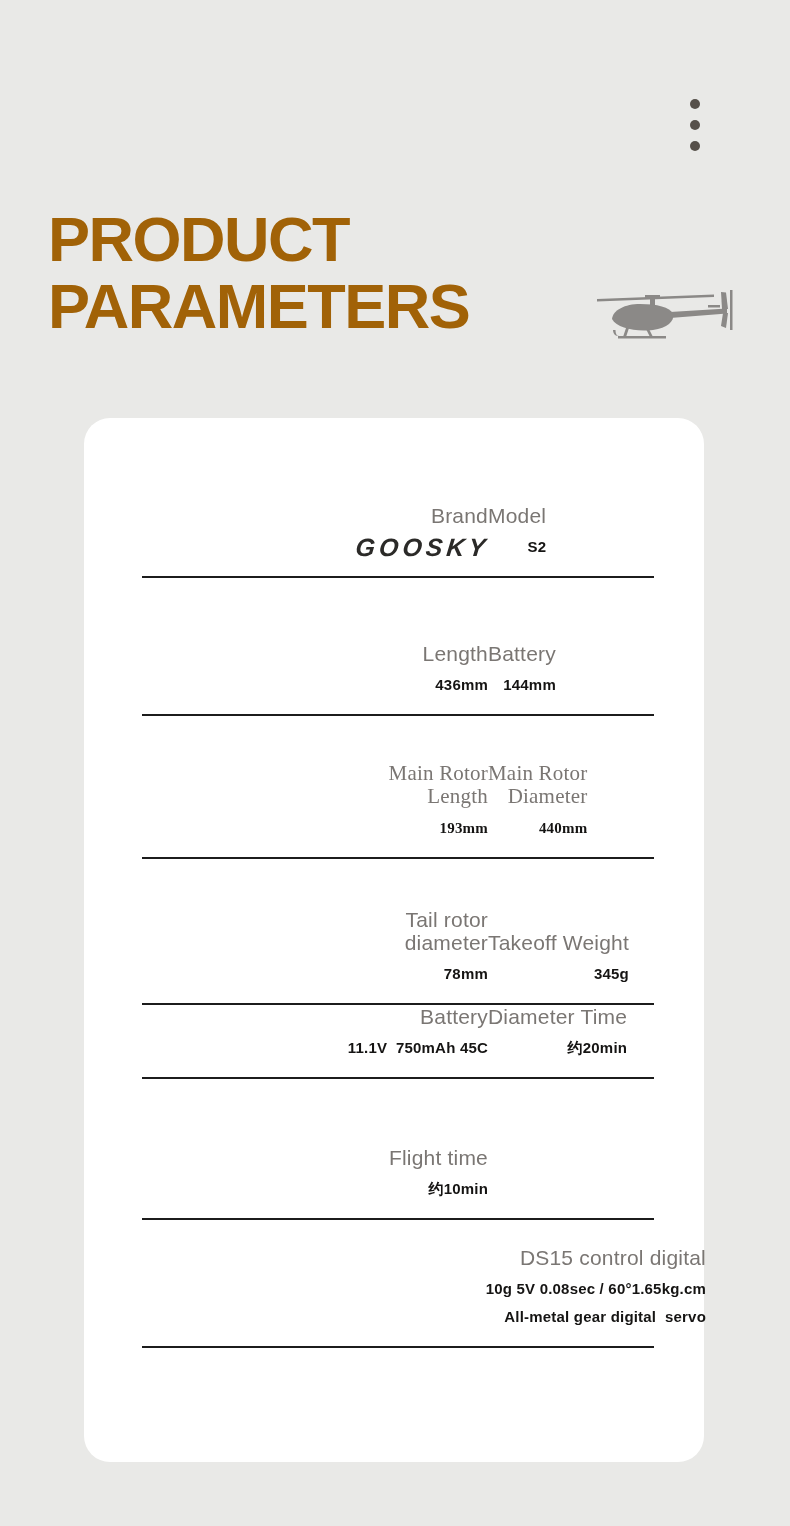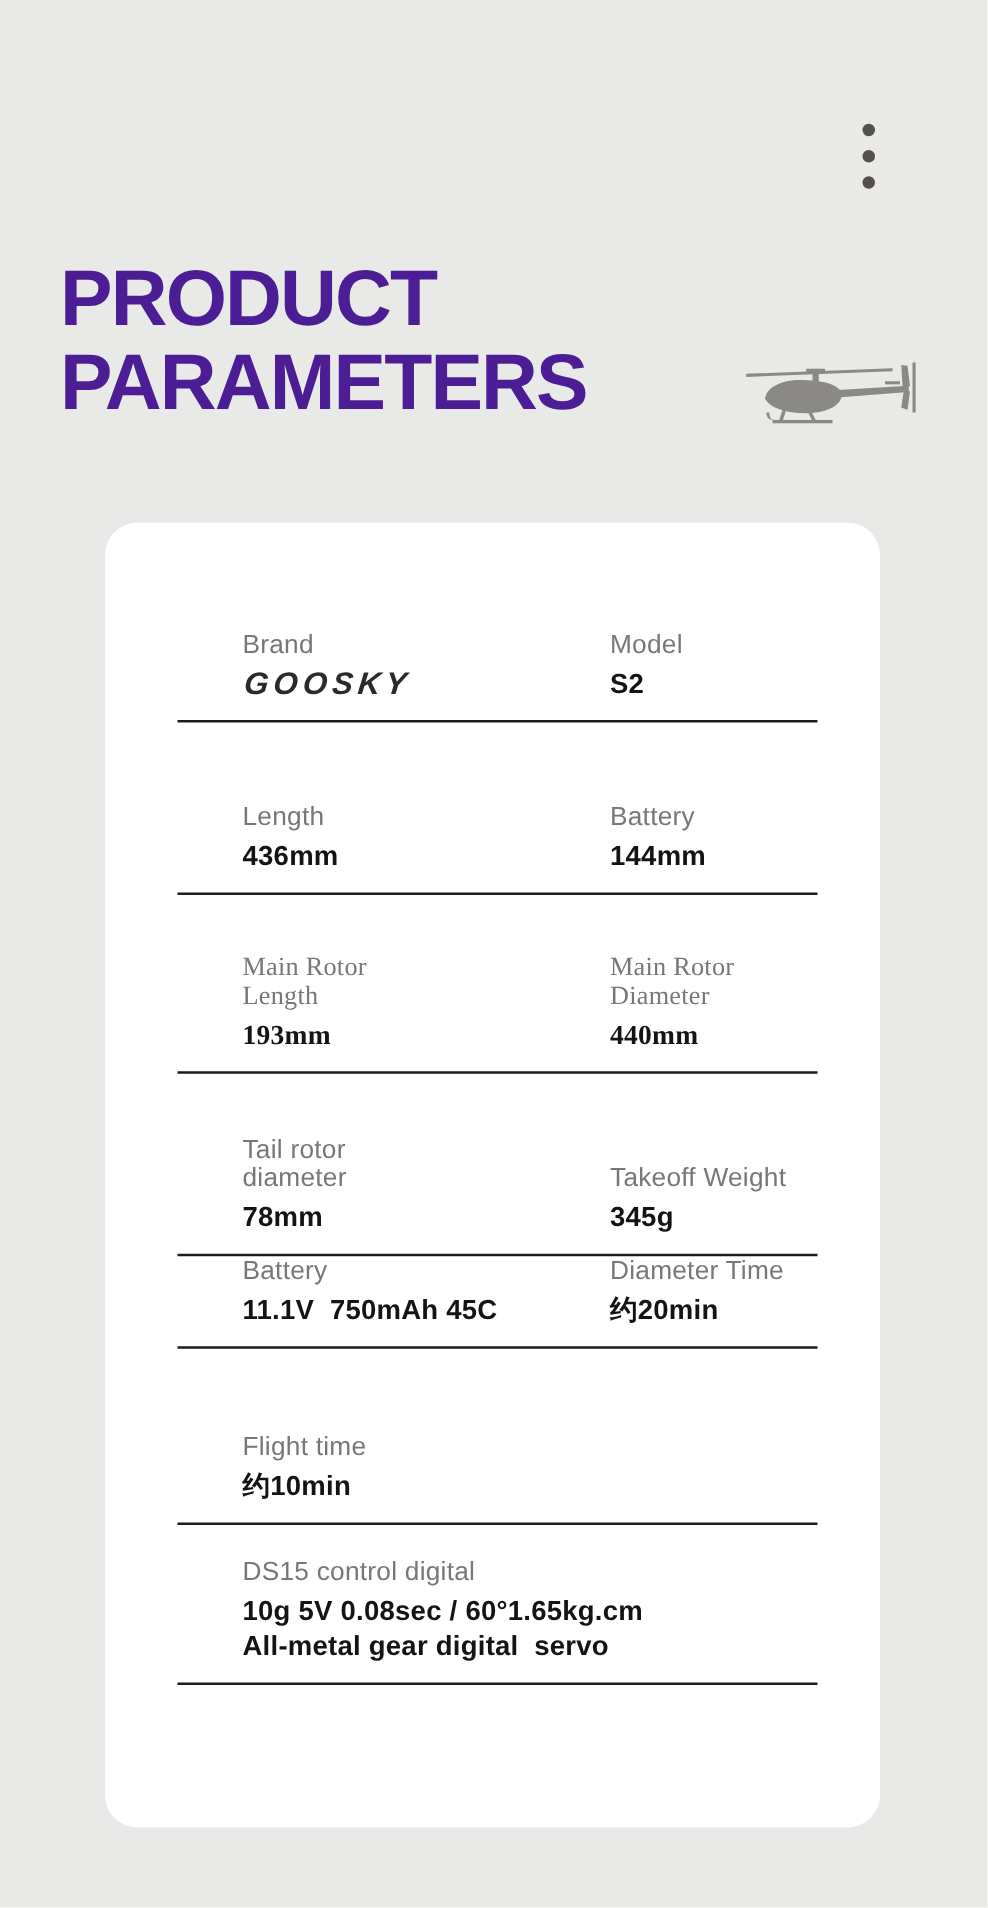--- a/index.html
+++ b/index.html
@@ -16,47 +16,47 @@
   .dots { position:absolute; left:690px; top:99px; width:10px; }
   .dots .dot {
     width:10px; height:10px; border-radius:50%;
     background:#56504a; margin-bottom:11px;
   }
 
   
   .title {
     position:absolute; left:48px; top:206px;
     font-size:63px; line-height:67px; font-weight:bold;
-    letter-spacing:-1.5px; color:#4c1d95;
+    letter-spacing:-1.5px; color:#a16207;
   }
 
   
   .heli { position:absolute; left:596px; top:283px; width:145px; height:62px; }
 
   
   .card {
     position:absolute; left:84px; top:418px;
     width:620px; height:1044px;
     background:#ffffff; border-radius:26px;
     box-sizing:border-box;
   }
 
   .row { margin-left:58px; width:512px; }
   .cells { display:flex; align-items:flex-end; padding-left:52px; box-sizing:border-box; }
   .cell { display:flex; flex-direction:column; }
-  .cell.left  { width:294px; flex:none; }
-  .cell.right { flex:none; }
+  .cell.left  { width:294px; flex:none;text-align:right; }
+  .cell.right { flex:none;text-align:right; }
   .divider { border-bottom:2px solid #1c1c1c; margin-top:15px; }
 
   .spec-label {
     font-size:21px; line-height:23px; color:#7a7673;
     white-space:pre-line; letter-spacing:0.2px;
   }
   .spec-value {
-    font-size:22px; line-height:28px; font-weight:bold; color:#151413;
+    font-size:15px; line-height:28px; font-weight:bold; color:#151413;
     margin-top:6px; white-space:pre-wrap; letter-spacing:0.2px;
   }
   .logo-value {
     font-size:25px; line-height:28px; font-weight:bold; font-style:italic;
     letter-spacing:4px; color:#2b2a28; margin-top:6px;
     transform:skewX(-6deg); transform-origin:left bottom; display:inline-block;
   }
 
   
   .r1 { padding-top:86px; }

